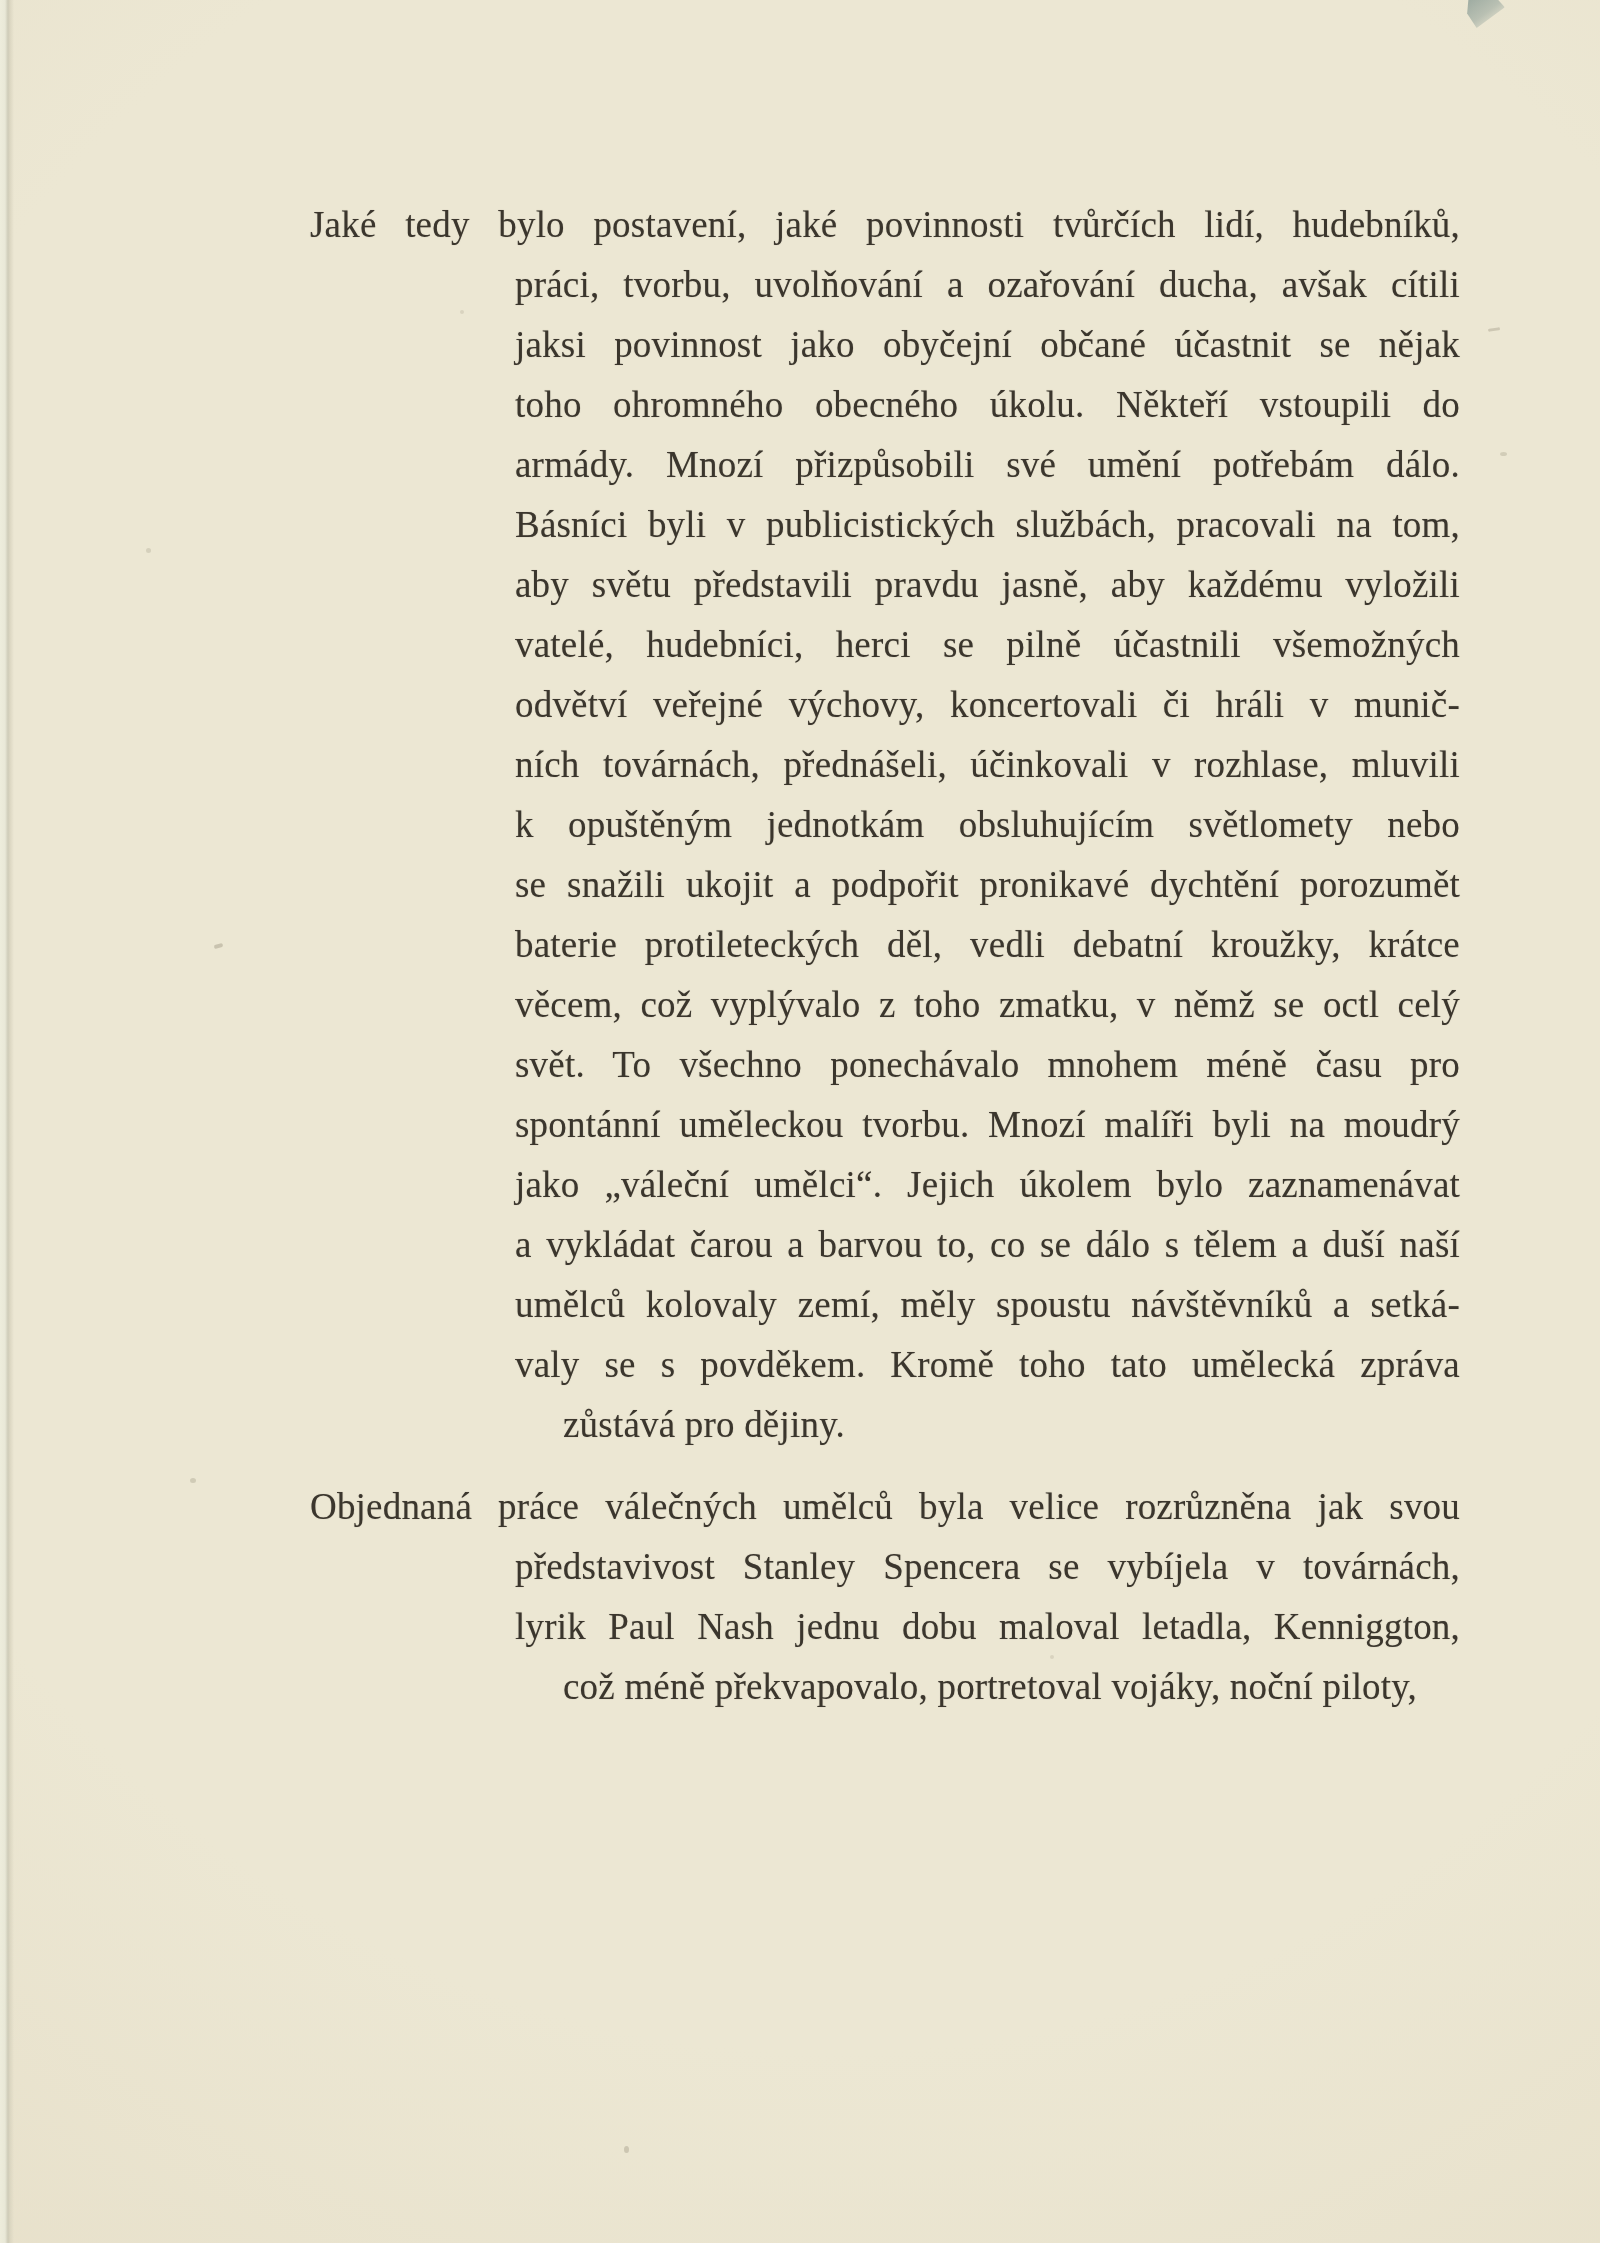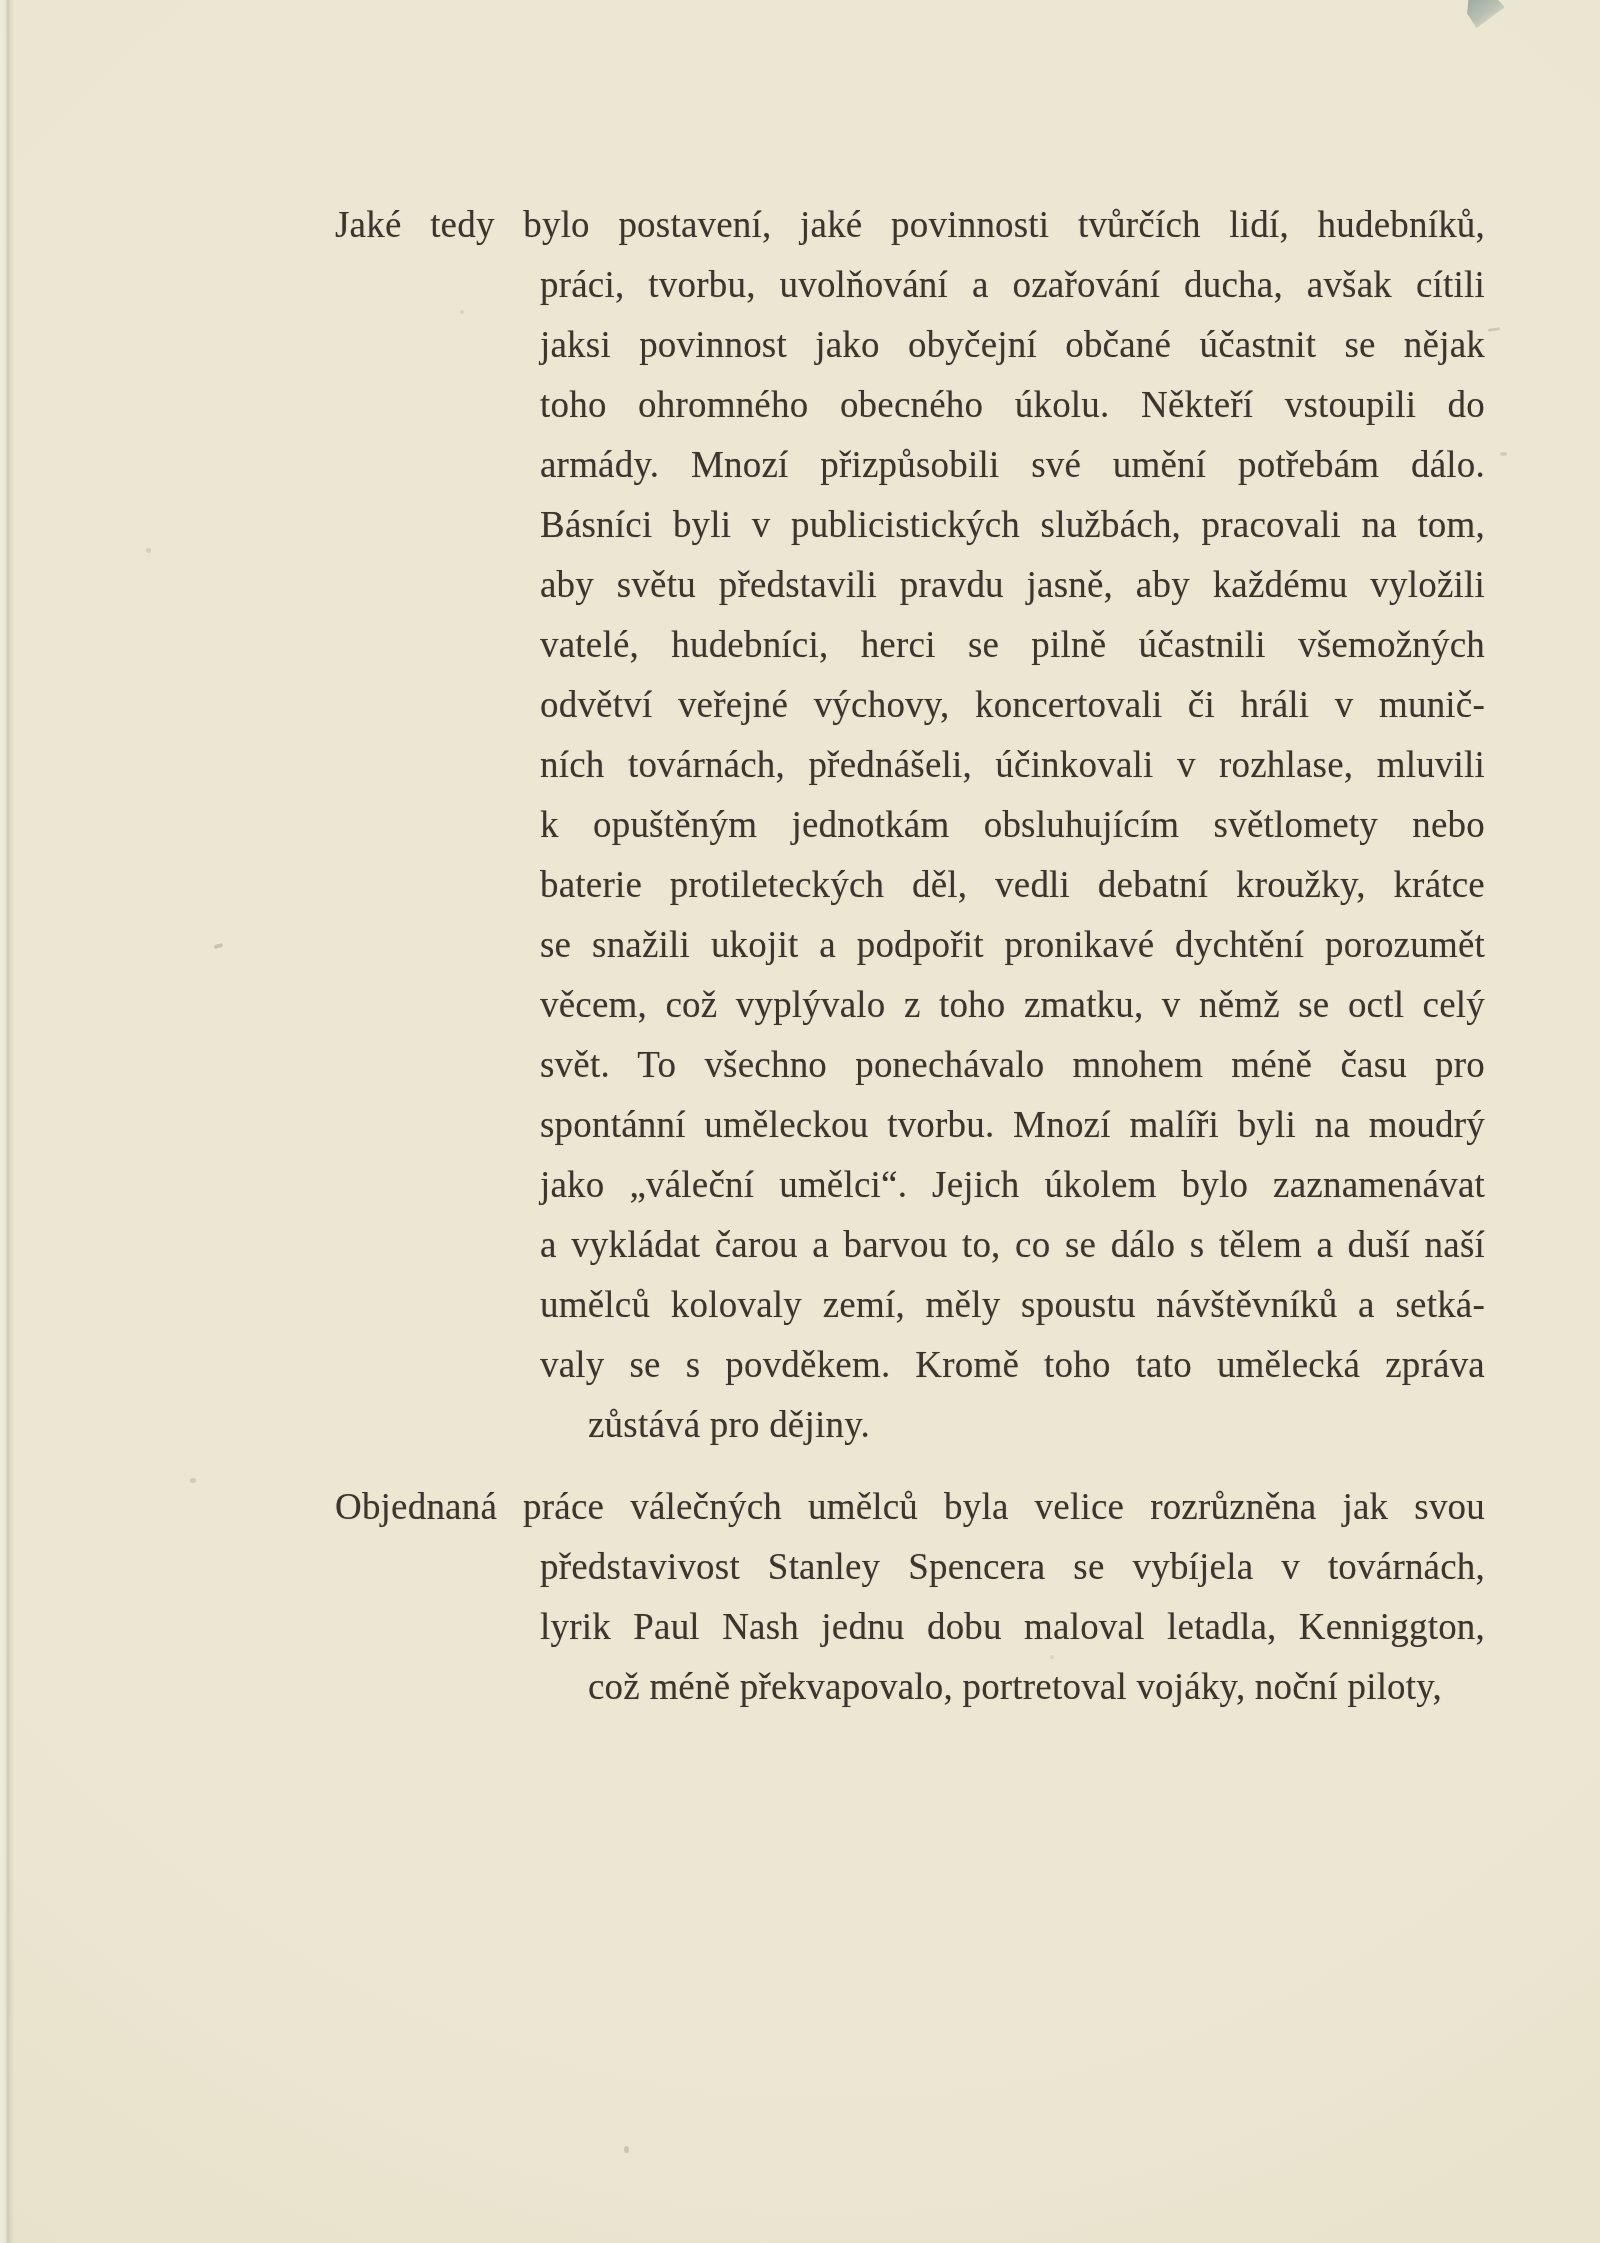--- a/index.html
+++ b/index.html
@@ -29,21 +29,21 @@
     background: linear-gradient(135deg, #7f948e 20%, #a8b3a8 60%, rgba(168,179,168,0) 90%);
     clip-path: polygon(28% 0, 78% 0, 100% 28%, 52% 100%, 30% 62%);
     opacity: .75;
     transform: rotate(8deg);
   }
   .speck {
     position: absolute; border-radius: 50%;
     background: #6f6852;
   }
   .content {
-    position: absolute; left: 540px; top: 195px; width: 945px;
+    position: absolute; left: 515px; top: 195px; width: 945px;
   }
   .para { position: relative; }
   .para + .para { margin-top: 22px; }
   .line {
     font-size: 37px;
     line-height: 60px;
     height: 60px;
     white-space: normal;
     text-align: justify;
     text-align-last: justify;
@@ -87,22 +87,22 @@
       <div class="line">práci, tvorbu, uvolňování a ozařování ducha, avšak cítili</div>
       <div class="line">jaksi povinnost jako obyčejní občané účastnit se nějak</div>
       <div class="line">toho ohromného obecného úkolu. Někteří vstoupili do</div>
       <div class="line">armády. Mnozí přizpůsobili své umění potřebám dálo.</div>
       <div class="line">Básníci byli v publicistických službách, pracovali na tom,</div>
       <div class="line">aby světu představili pravdu jasně, aby každému vyložili</div>
       <div class="line">vatelé, hudebníci, herci se pilně účastnili všemožných</div>
       <div class="line">odvětví veřejné výchovy, koncertovali či hráli v munič-</div>
       <div class="line">ních továrnách, přednášeli, účinkovali v rozhlase, mluvili</div>
       <div class="line">k opuštěným jednotkám obsluhujícím světlomety nebo</div>
+      <div class="line">se snažili ukojit a podpořit pronikavé dychtění porozumět</div>
       <div class="line">baterie protileteckých děl, vedli debatní kroužky, krátce</div>
-      <div class="line">se snažili ukojit a podpořit pronikavé dychtění porozumět</div>
       <div class="line">věcem, což vyplývalo z toho zmatku, v němž se octl celý</div>
       <div class="line">svět. To všechno ponechávalo mnohem méně času pro</div>
       <div class="line">spontánní uměleckou tvorbu. Mnozí malíři byli na moudrý</div>
       <div class="line">jako „váleční umělci“. Jejich úkolem bylo zaznamenávat</div>
       <div class="line">a vykládat čarou a barvou to, co se dálo s tělem a duší naší</div>
       <div class="line">umělců kolovaly zemí, měly spoustu návštěvníků a setká-</div>
       <div class="line">valy se s povděkem. Kromě toho tato umělecká zpráva</div>
       <div class="line last">zůstává pro dějiny.</div>
     </div>
 

